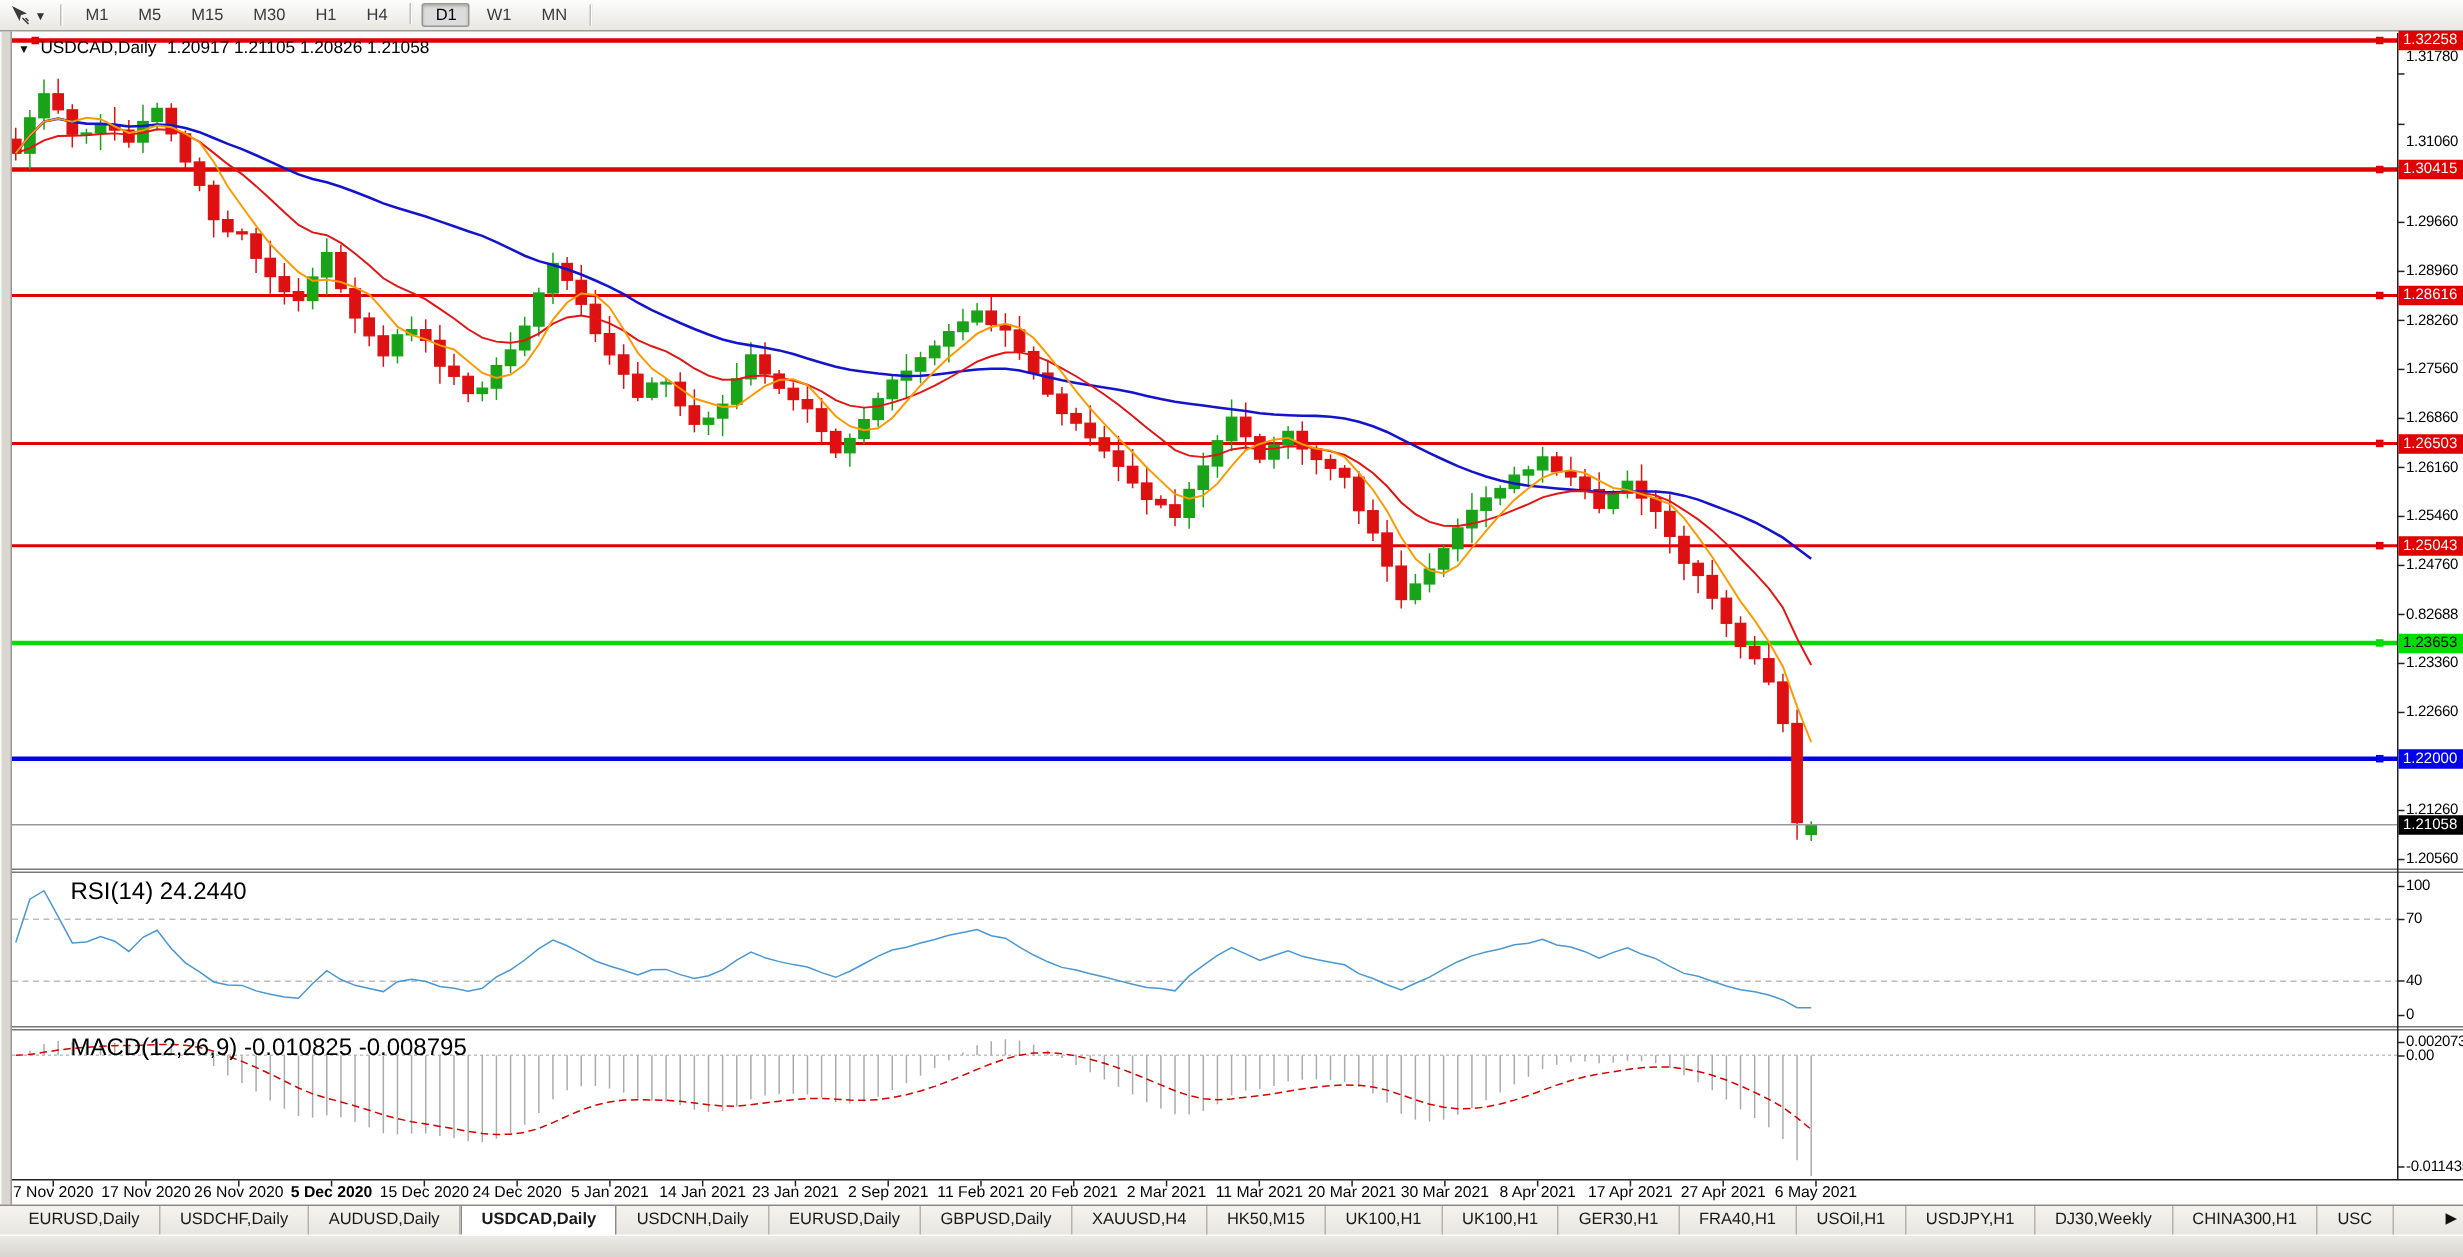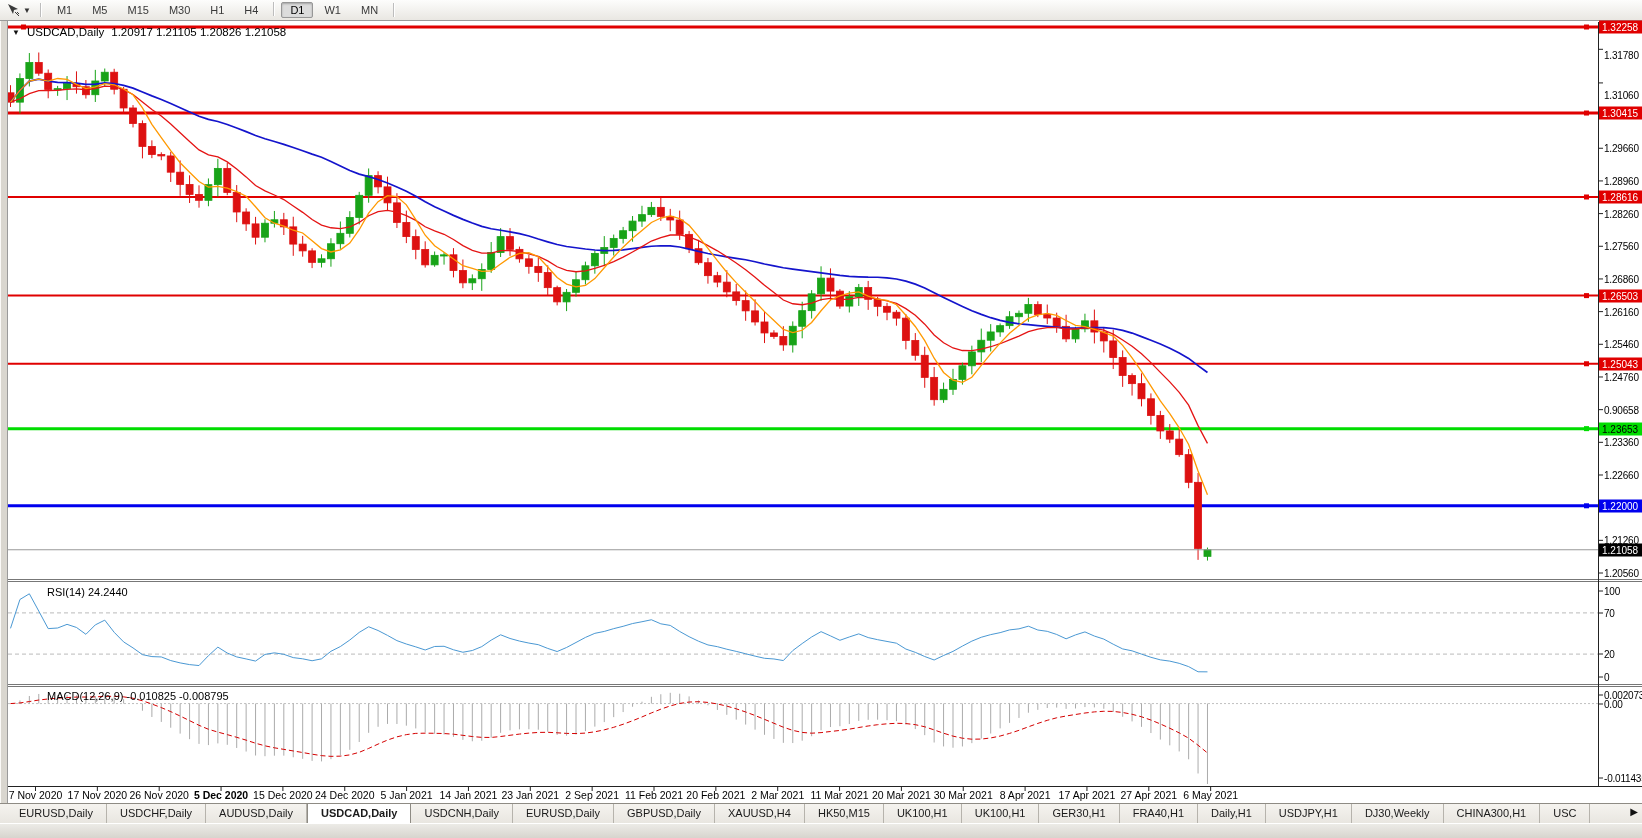--- a/index.html
+++ b/index.html
@@ -15,21 +15,21 @@
   .tsep{width:1px;height:14px;background:#bdbdbd;border-right:1px solid #fff;margin:0 5px;}
   #tf{display:flex;align-items:flex-start;}
   .tfbtn{padding:1px 8px;margin:0 1px;font-size:11px;color:#3a3a3a;border:1px solid transparent;border-radius:2px;cursor:default;}
   .tfactive{background:#dcdcdc;border:1px solid #979797;box-shadow:inset 0 1px 2px rgba(0,0,0,.25);color:#000;}
   
   #left-strip{position:absolute;left:0;top:21px;width:7px;height:782px;z-index:4;
               background:#d9d6cf;border-right:1px solid #9a9a9a;box-shadow:inset 1px 0 0 #fbfaf8;}
   
   .chart-title{position:absolute;left:12px;top:26px;z-index:6;font-size:11.5px;display:flex;gap:7px;align-items:center;}
   .tri{font-size:8px;color:#111;}
-  .pane-label{position:absolute;left:11px;z-index:6;font-size:11px;padding-left:36px;}
+  .pane-label{position:absolute;left:11px;z-index:6;font-size:16px;padding-left:36px;}
   #rsi-label{top:586px;}
   #macd-label{top:690px;}
   #axis-labels{position:absolute;left:0;top:0;width:1642px;height:838px;z-index:6;pointer-events:none;}
   .axtick{position:absolute;left:1604px;transform:translateY(-50%);font-size:10px;letter-spacing:-0.2px;white-space:nowrap;}
   .axbadge{position:absolute;left:1599px;width:43px;transform:translateY(-50%);font-size:10px;
            padding:1px 0 1px 3px;white-space:nowrap;z-index:7;}
   #date-row{position:absolute;left:0;top:0;width:1642px;height:838px;z-index:6;pointer-events:none;}
   .dlabel{position:absolute;top:789px;transform:translateX(-50%);font-size:10.5px;white-space:nowrap;}
   
   #tabbar{position:absolute;left:0;top:803px;width:1642px;height:36px;z-index:5;box-sizing:border-box;
@@ -548,46 +548,46 @@
   <div class="chart-title">
     <span class="tri">▼</span>
     <span>USDCAD,Daily</span>
     <span>1.20917 1.21105 1.20826 1.21058</span>
   </div>
 
   <div class="pane-label" id="rsi-label">RSI(14) 24.2440</div>
   <div class="pane-label" id="macd-label">MACD(12,26,9) -0.010825 -0.008795</div>
 
   <div id="axis-labels">
-      <div class="axtick" style="top: 55px;">1.31780</div>
+      <div class="axtick" style="top: 38px;">1.31780</div>
       <div class="axtick" style="top: 82.9167px; margin-top: 12px;">1.31060</div>
       <div class="axtick" style="top: 148.262px;">1.29660</div>
       <div class="axtick" style="top: 180.934px;">1.28960</div>
       <div class="axtick" style="top: 213.607px;">1.28260</div>
       <div class="axtick" style="top: 246.279px;">1.27560</div>
       <div class="axtick" style="top: 278.952px;">1.26860</div>
       <div class="axtick" style="top: 311.624px;">1.26160</div>
       <div class="axtick" style="top: 344.297px;">1.25460</div>
       <div class="axtick" style="top: 376.969px;">1.24760</div>
-      <div class="axtick" style="top: 409.642px;">0.90658</div>
+      <div class="axtick" style="top: 409.642px;">0.82688</div>
       <div class="axtick" style="top: 442.314px;">1.23360</div>
       <div class="axtick" style="top: 474.987px;">1.22660</div>
       <div class="axtick" style="top: 540.332px;">1.21260</div>
       <div class="axtick" style="top: 573.004px;">1.20560</div>
       <div class="axbadge" style="top: 27px; background: rgb(224, 0, 0); color: rgb(255, 255, 255);">1.32258</div>
       <div class="axbadge" style="top: 113.022px; background: rgb(224, 0, 0); color: rgb(255, 255, 255);">1.30415</div>
       <div class="axbadge" style="top: 196.99px; background: rgb(224, 0, 0); color: rgb(255, 255, 255);">1.28616</div>
       <div class="axbadge" style="top: 295.615px; background: rgb(224, 0, 0); color: rgb(255, 255, 255);">1.26503</div>
       <div class="axbadge" style="top: 363.76px; background: rgb(224, 0, 0); color: rgb(255, 255, 255);">1.25043</div>
       <div class="axbadge" style="top: 428.638px; background: rgb(0, 221, 0); color: rgb(0, 0, 0);">1.23653</div>
       <div class="axbadge" style="top: 505.792px; background: rgb(0, 0, 238); color: rgb(255, 255, 255);">1.22000</div>
       <div class="axbadge" style="top: 549.76px; background: rgb(0, 0, 0); color: rgb(255, 255, 255);">1.21058</div>
       <div class="axtick" style="top: 591px;">100</div>
       <div class="axtick" style="top: 613px;">70</div>
-      <div class="axtick" style="top: 654px;">20</div>
+      <div class="axtick" style="top: 654px;">40</div>
       <div class="axtick" style="top: 677px;">0</div>
       <div class="axtick" style="top: 695px;">0.002073</div>
       <div class="axtick" style="top: 704px;">0.00</div>
       <div class="axtick" style="top: 778px;">-0.011435</div>
     </div>
   <div id="date-row">
       <div class="dlabel" style="left: 35.5px;">7 Nov 2020</div>
       <div class="dlabel" style="left: 97.35px;">17 Nov 2020</div>
       <div class="dlabel" style="left: 159.2px;">26 Nov 2020</div>
       <div class="dlabel" style="left: 221.05px; font-weight: bold;">5 Dec 2020</div>
@@ -616,21 +616,21 @@
       <div class="tab tabactive">USDCAD,Daily</div>
       <div class="tab">USDCNH,Daily</div>
       <div class="tab">EURUSD,Daily</div>
       <div class="tab">GBPUSD,Daily</div>
       <div class="tab">XAUUSD,H4</div>
       <div class="tab">HK50,M15</div>
       <div class="tab">UK100,H1</div>
       <div class="tab">UK100,H1</div>
       <div class="tab">GER30,H1</div>
       <div class="tab">FRA40,H1</div>
-      <div class="tab">Daily,H1</div>
+      <div class="tab">USOil,H1</div>
       <div class="tab">USDJPY,H1</div>
       <div class="tab">DJ30,Weekly</div>
       <div class="tab">CHINA300,H1</div>
       <div class="tab">USC</div>
     </div>
   <div class="tabarrow">▶</div>
   <div id="statusbar"></div>
 </div>
 
 </body></html>

